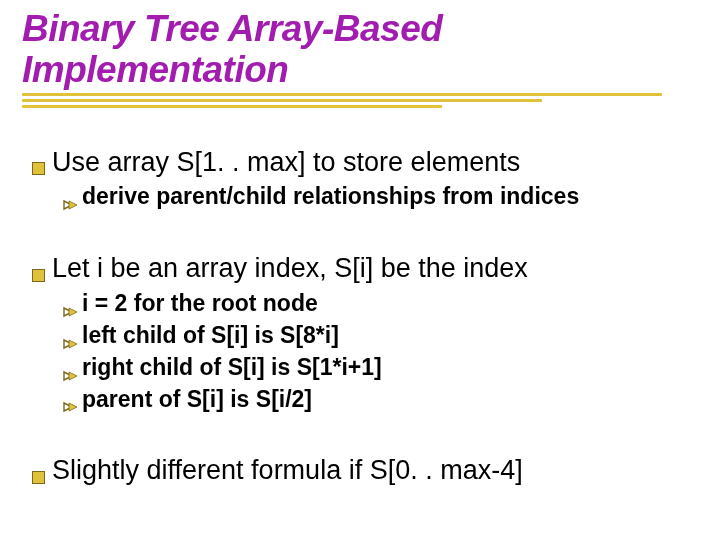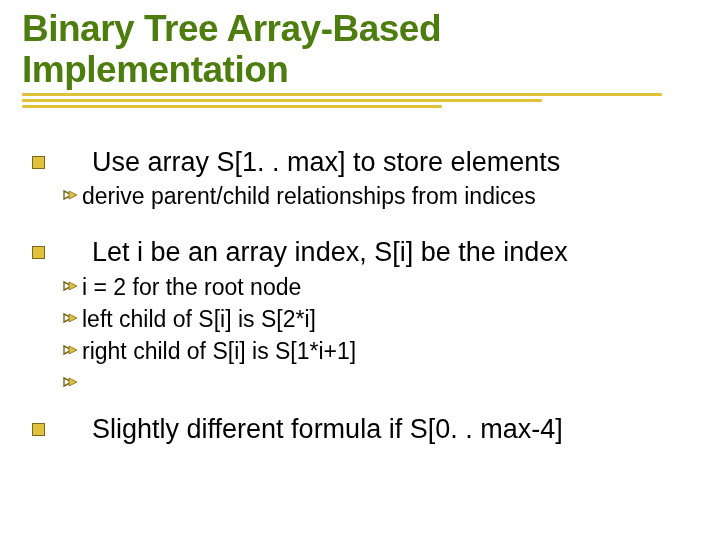--- a/index.html
+++ b/index.html
@@ -16,23 +16,24 @@
     width: 720px;
     height: 540px;
     box-sizing: border-box;
     padding: 8px 22px 0 22px;
   }
   .title {
     font-family: "Arial Black", Arial, sans-serif;
     font-weight: 900;
     font-size: 37px;
     line-height: 1.12;
-    color: #4d7c0f;
+    color: #a21caf;
     letter-spacing: -0.5px;
     margin-bottom: 2px;
+    font-style: italic;
   }
   .underline-wrap {
     position: relative;
     width: 660px;
     height: 22px;
     margin-bottom: 30px;
   }
   .uline {
     position: absolute;
     left: 0;
@@ -41,43 +42,43 @@
     border-radius: 1px;
   }
   .u1 { top: 0px;  width: 640px; }
   .u2 { top: 6px;  width: 520px; }
   .u3 { top: 12px; width: 420px; }
   .body {
     padding-left: 2px;
   }
   .l1 {
     display: flex;
-    align-items: flex-start;
-    margin-top: 4px;
+    align-items: center;
+    margin-top: 20px;
     margin-bottom: 3px;
-    gap: 40px;
   }
   .l1 .mark {
     flex: 0 0 28px;
     display: flex;
     justify-content: center;
     padding-top: 9px;
   }
   .l1 .txt {
     font-family: Verdana, Geneva, sans-serif;
     font-size: 27px;
     color: #000;
     line-height: 1.28;
   }
   .l2 {
     display: flex;
-    align-items: flex-start;
+    align-items: flex-end;
     margin-left: 34px;
     margin-top: 2px;
     margin-bottom: 1px;
+    font-weight: bold;
   }
   .l2 .mark {
     flex: 0 0 24px;
     display: flex;
     justify-content: center;
     padding-top: 6px;
   }
   .l2 .txt {
     font-family: Verdana, Geneva, sans-serif;
     font-size: 23px;
@@ -158,21 +159,21 @@
 
     <div class="l2">
       <span class="mark">
         <span class="arw">
             <svg viewBox="0 0 14 14">
               <path d="M1 3 L9 7 L1 11 Z" fill="none" stroke="#7a6a1e" stroke-width="1.4"></path>
               <path d="M6 3 L14 7 L6 11 Z" fill="#e0c23a" stroke="#7a6a1e" stroke-width="0.8"></path>
             </svg>
           </span>
       </span>
-      <span class="txt">left child of S[i] is S[2*i]</span>
+      <span class="txt">left child of S[i] is S[8*i]</span>
     </div>
 
     <div class="l2">
       <span class="mark">
         <span class="arw">
             <svg viewBox="0 0 14 14">
               <path d="M1 3 L9 7 L1 11 Z" fill="none" stroke="#7a6a1e" stroke-width="1.4"></path>
               <path d="M6 3 L14 7 L6 11 Z" fill="#e0c23a" stroke="#7a6a1e" stroke-width="0.8"></path>
             </svg>
           </span>
@@ -182,20 +183,21 @@
 
     <div class="l2">
       <span class="mark">
         <span class="arw">
             <svg viewBox="0 0 14 14">
               <path d="M1 3 L9 7 L1 11 Z" fill="none" stroke="#7a6a1e" stroke-width="1.4"></path>
               <path d="M6 3 L14 7 L6 11 Z" fill="#e0c23a" stroke="#7a6a1e" stroke-width="0.8"></path>
             </svg>
           </span>
       </span>
+      <span class="txt">parent of S[i] is S[i/2]</span>
     </div>
 
     <div class="gap"></div>
 
     <div class="l1">
       <span class="mark">
           <span class="sq"></span>
         </span>
       <span class="txt">Slightly different formula if S[0. . max-4]</span>
     </div>

